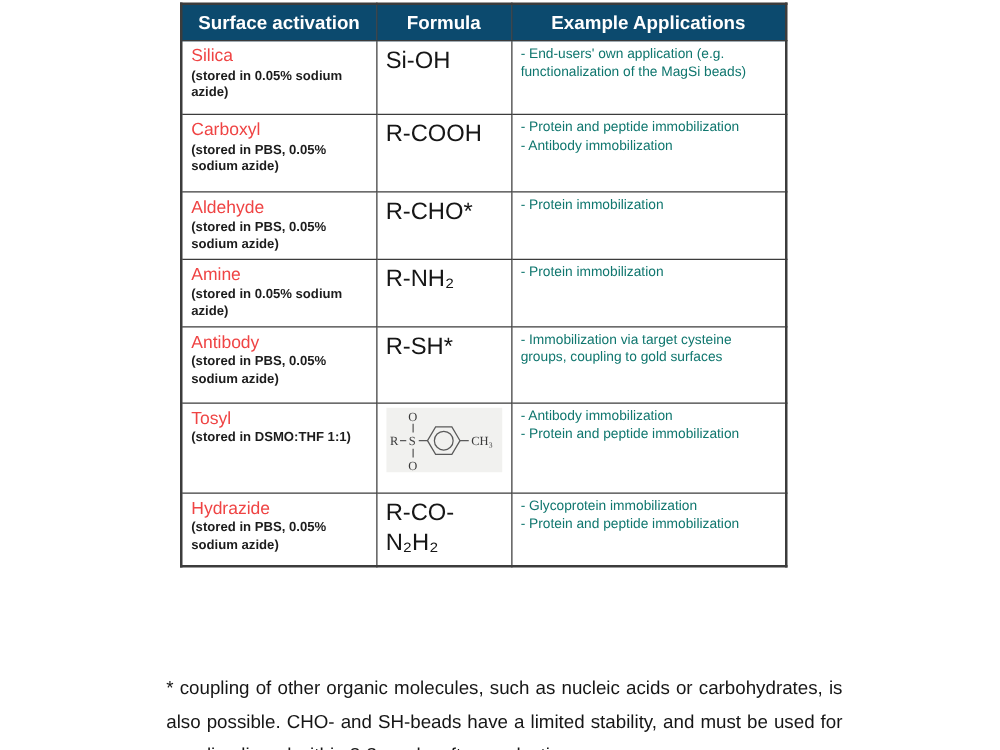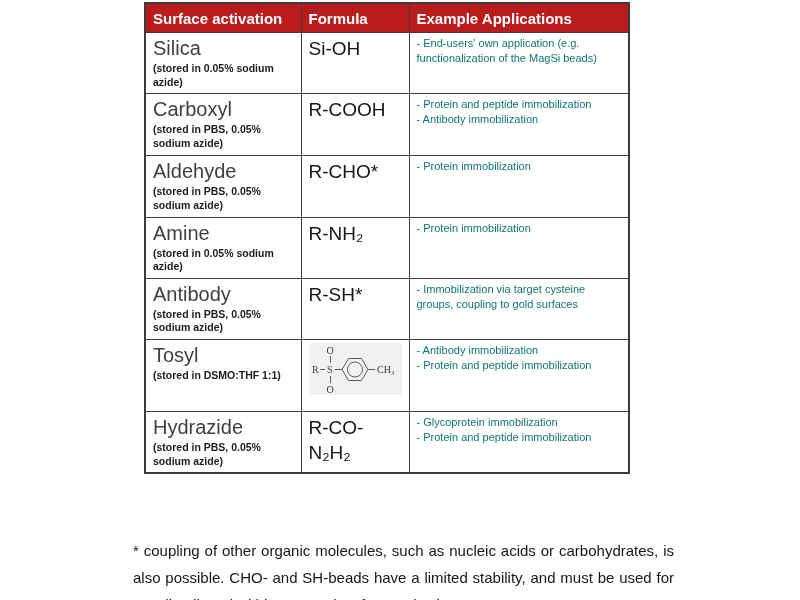--- a/index.html
+++ b/index.html
@@ -7,28 +7,28 @@
     width:800px;height:600px;background:#ffffff;position:relative;
     font-family:"Liberation Sans",sans-serif;color:#161616;overflow:hidden;
   }
   .doc-table{
     position:absolute;left:144px;top:2px;
     border-collapse:collapse;table-layout:fixed;
     border:2px solid #3c3c3c;
   }
   .doc-table th,.doc-table td{border:1px solid #3c3c3c;}
   .doc-table th{
-    background:#b91c1c;color:#ffffff;font-size:15px;font-weight:bold;
-    text-align:left;padding:4px 7px;height:20px;
+    background:#0c4a6e;color:#ffffff;font-size:15px;font-weight:bold;
+    text-align:center;padding:4px 7px;height:20px;
   }
   .doc-table td{vertical-align:top;padding:3px 7px 4px;}
   .col-name{width:156px;}
   .col-formula{width:91px;}
   .col-apps{width:220px;}
-  .name{font-size:20px;line-height:1.25;color:#404040;}
+  .name{font-size:14px;line-height:1.25;color:#ef4444;}
   .note{font-size:10.5px;font-weight:bold;line-height:1.3;color:#1c1c1c;margin-top:1px;}
   .formula{font-size:19px;line-height:1.3;padding-top:1px;}
   .app{font-size:11px;line-height:1.35;color:#0f766e;}
   .struct{display:block;}
   .struct text{font-family:"Liberation Serif",serif;fill:#3a3a3a;}
   .struct line,.struct polygon,.struct circle{stroke:#5a5a5a;fill:none;stroke-width:1;}
   .tosyl-bg{fill:#f1f1ef;stroke:none;}
   .footnote{
     position:absolute;left:133px;top:537px;width:541px;
     font-size:15px;line-height:27px;text-align:justify;color:#161616;

